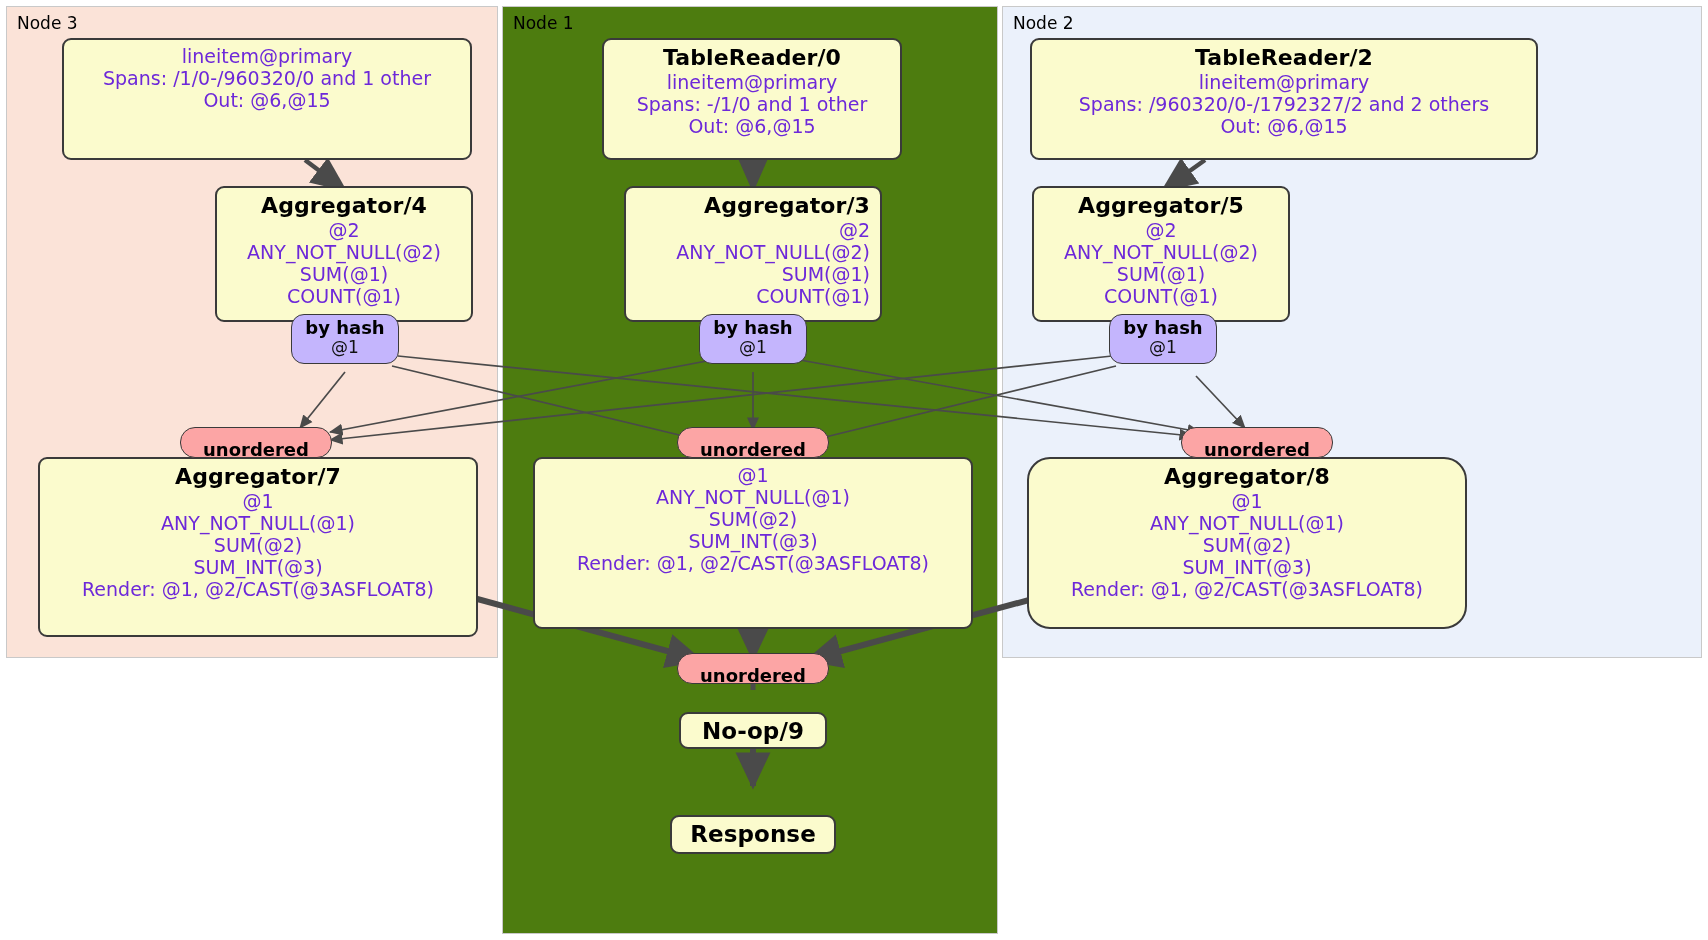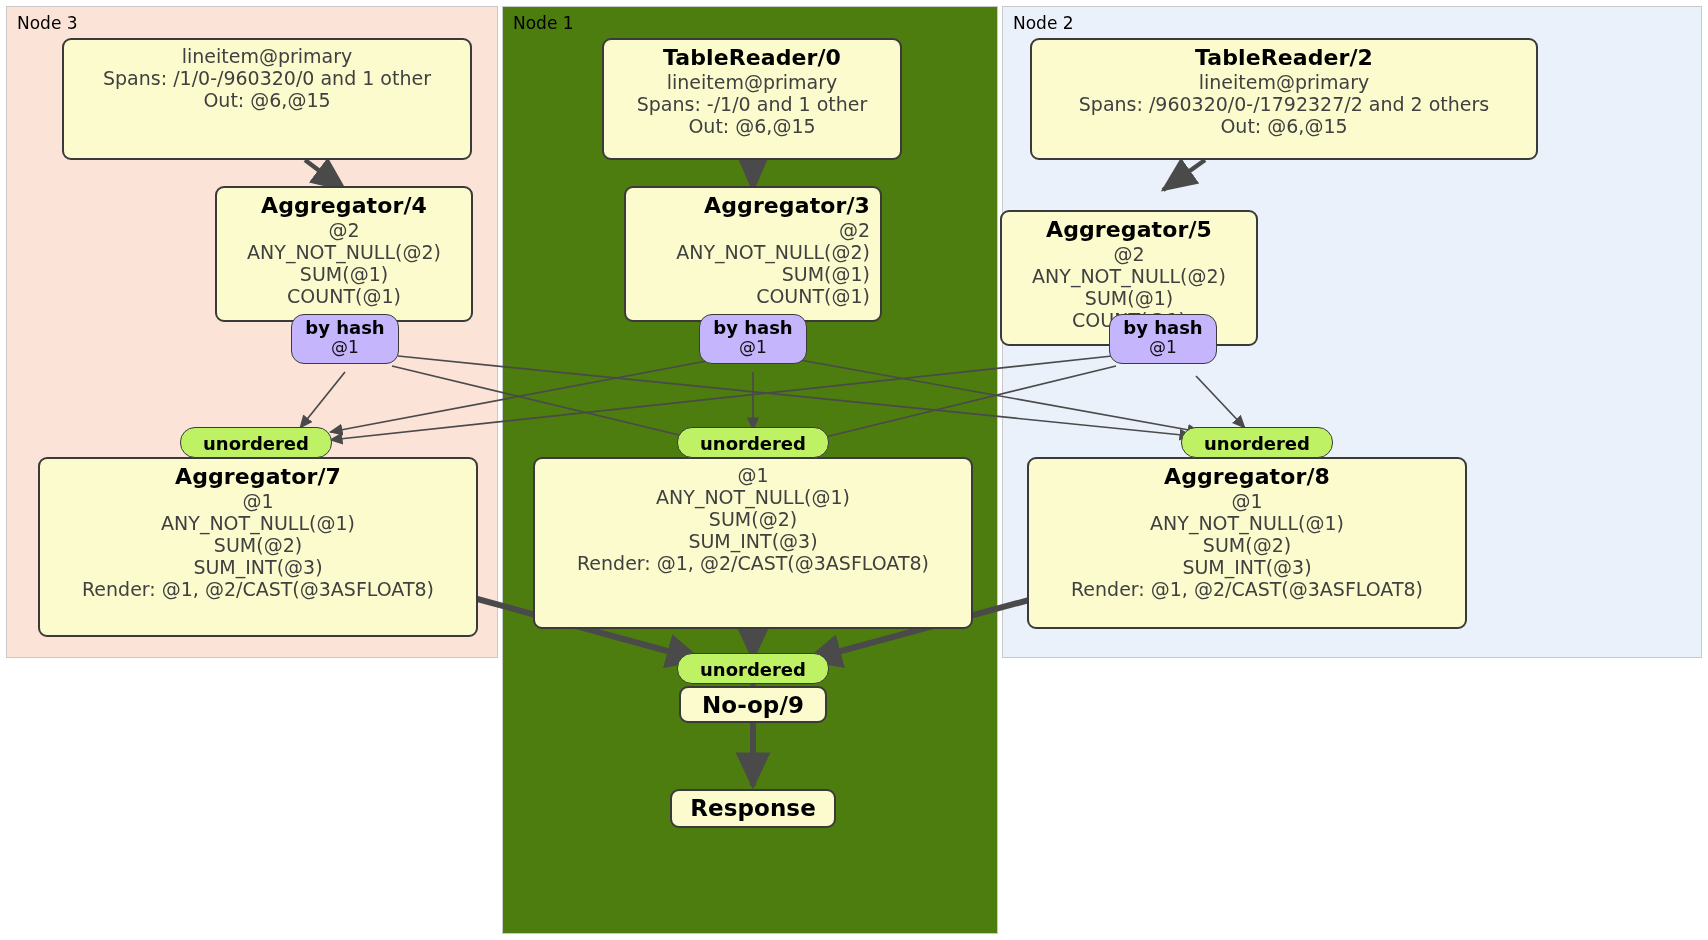--- a/index.html
+++ b/index.html
@@ -41,24 +41,24 @@
   }
   .proc .title {
     font-weight: bold;
     font-size: 22px;
     color: #000;
     letter-spacing: 0.1px;
     white-space: nowrap;
   }
   .proc .line {
     font-size: 19px;
-    color: #404040;
-    white-space: nowrap;
-  }
-  .proc.compact { padding: 4px 14px 8px 14px; }
+    color: #6d28d9;
+    white-space: nowrap;
+  }
+  .proc.compact { padding: 4px 14px 8px 14px; margin-top: 26px; }
   .proc.compact .title { font-size: 23px; }
 
   
   .badge {
     position: absolute;
     box-sizing: border-box;
     border: 1.5px solid #3a3a3a;
     border-radius: 13px;
     text-align: center;
     line-height: 1.12;
@@ -70,23 +70,23 @@
     font-weight: bold;
     font-size: 18px;
     color: #000;
   }
   .badge .b-sub {
     font-size: 17px;
     color: #111;
   }
   .badge.hash { background: #c4b5fd; }
   .badge.sync {
-    background: #bef264;
+    background: #fca5a5;
     border-radius: 15px;
-    padding: 6px 14px 4px 14px;
+    padding: 12px 14px 4px 14px;
   }
   .badge.sync .b-title { font-size: 18px; }
 
   svg.edges {
     position: absolute;
     top: 0; left: 0;
     width: 1708px; height: 940px;
     z-index: 3;
     pointer-events: none;
   }
@@ -176,21 +176,21 @@
   </div>
 
   <div class="proc" style="left:624px; top:186px; width:258px; height:136px;text-align:right;">
     <div class="title">Aggregator/3</div>
     <div class="line">@2</div>
     <div class="line">ANY_NOT_NULL(@2)</div>
     <div class="line">SUM(@1)</div>
     <div class="line">COUNT(@1)</div>
   </div>
 
-  <div class="proc" style="left:1000px; top:186px; width:258px; height:136px;margin-top:24px;">
+  <div class="proc" style="left:1032px; top:186px; width:258px; height:136px;">
     <div class="title">Aggregator/5</div>
     <div class="line">@2</div>
     <div class="line">ANY_NOT_NULL(@2)</div>
     <div class="line">SUM(@1)</div>
     <div class="line">COUNT(@1)</div>
   </div>
 
   <div class="badge hash" style="left:291px; top:314px; width:108px; height:50px;">
     <div class="b-title">by hash</div>
     <div class="b-sub">@1</div>
@@ -228,21 +228,21 @@
   </div>
 
   <div class="proc" style="left:533px; top:457px; width:440px; height:172px;">
     <div class="line">@1</div>
     <div class="line">ANY_NOT_NULL(@1)</div>
     <div class="line">SUM(@2)</div>
     <div class="line">SUM_INT(@3)</div>
     <div class="line">Render: @1, @2/CAST(@3ASFLOAT8)</div>
   </div>
 
-  <div class="proc" style="left:1027px; top:457px; width:440px; height:172px;">
+  <div class="proc" style="left:1027px; top:457px; width:440px; height:172px;border-radius:23px;">
     <div class="title">Aggregator/8</div>
     <div class="line">@1</div>
     <div class="line">ANY_NOT_NULL(@1)</div>
     <div class="line">SUM(@2)</div>
     <div class="line">SUM_INT(@3)</div>
     <div class="line">Render: @1, @2/CAST(@3ASFLOAT8)</div>
   </div>
 
   <div class="badge sync" style="left:677px; top:653px; width:152px; height:31px;">
     <div class="b-title">unordered</div>

